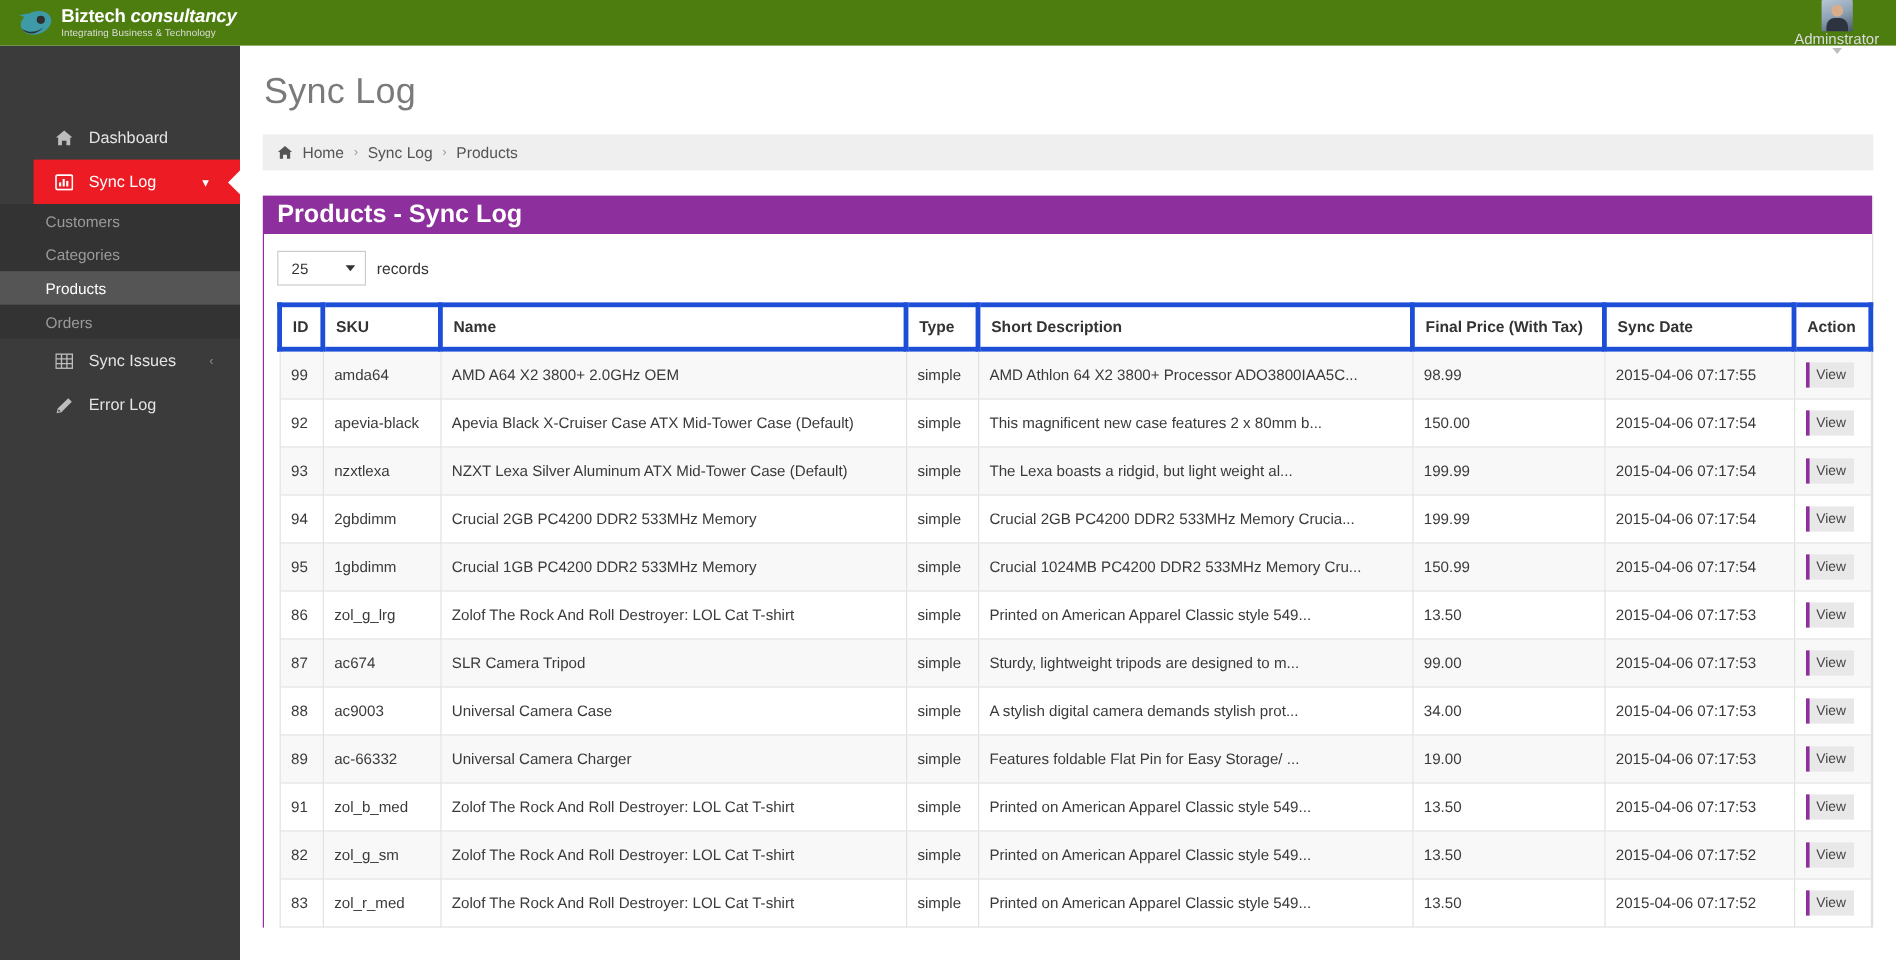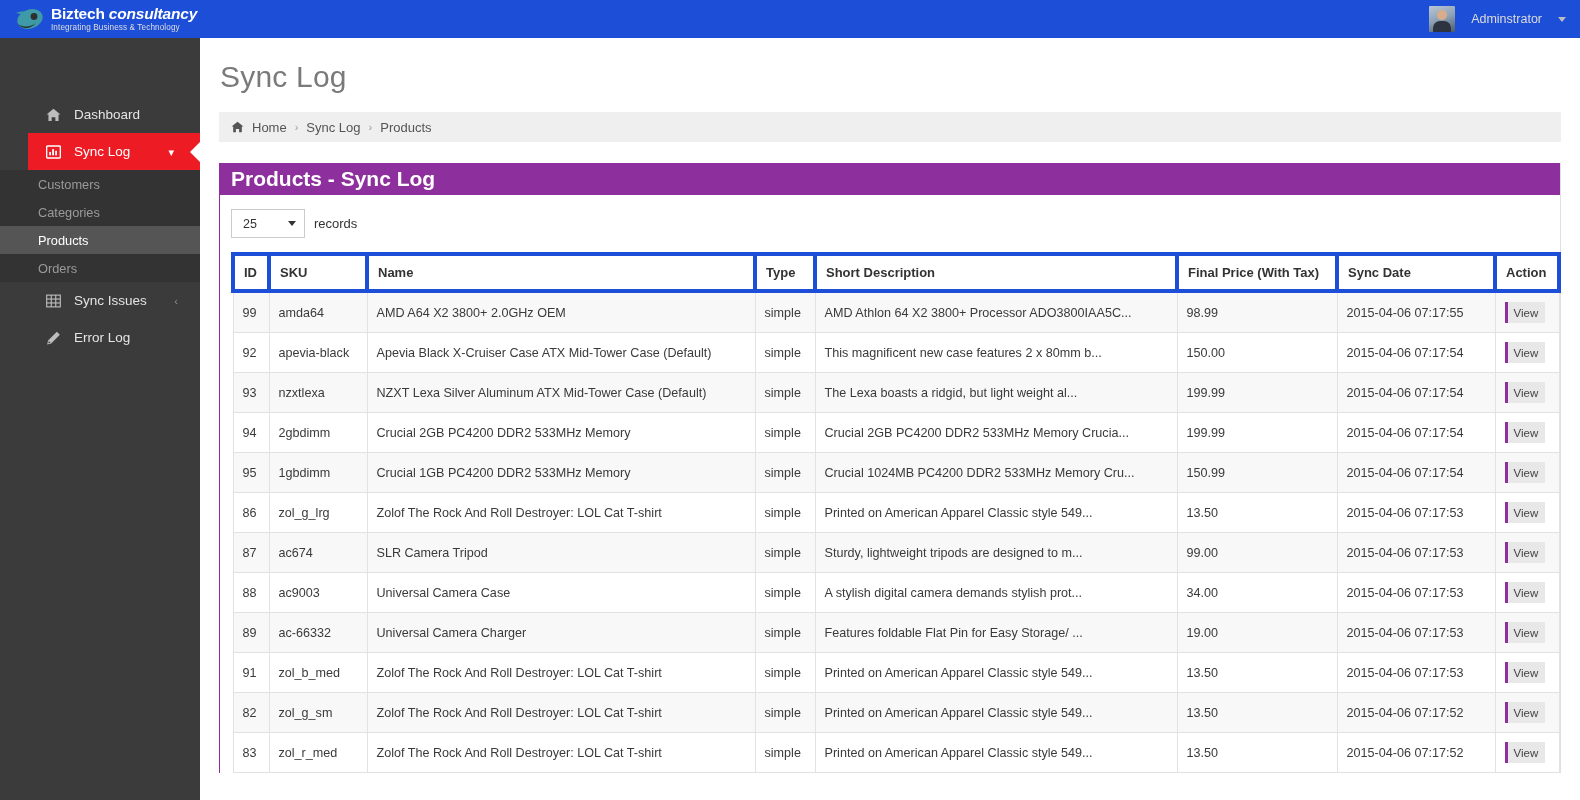--- a/index.html
+++ b/index.html
@@ -8,21 +8,21 @@
     width: 1580px; height: 800px;
     overflow: hidden;
     background: #ffffff;
     font-family: "Liberation Sans", sans-serif;
   }
 
   
   #topbar {
     position: absolute; top: 0; left: 0;
     width: 1580px; height: 38px;
-    background: #1d4ed8;
+    background: #4d7c0f;
     display: flex; align-items: flex-start;
     z-index: 30;
   }
   #logo-block {
     width: 200px; height: 38px;
     display: flex; align-items: center;
     padding-left: 14px;
   }
   #logo-mark { flex: 0 0 auto; margin-right: 7px; }
   #logo-text { line-height: 1; }
@@ -31,22 +31,22 @@
     white-space: nowrap;
   }
   .logo-name .b1 { font-weight: bold; }
   .logo-name .b2 { font-style: italic; font-weight: bold; }
   .logo-tag {
     font-size: 8.2px; color: #dedede; margin-top: 2px;
     white-space: nowrap; letter-spacing: 0.1px;
   }
   #user-menu {
     margin-left: auto; margin-right: 14px;
-    display: flex; align-items: center; gap: 16px;
-    height: 38px; cursor: pointer;
+    display: flex; align-items: center; gap: 0;
+    height: 38px; cursor: pointer; flex-direction: column;
   }
   #avatar {
     width: 26px; height: 26px; border-radius: 1px;
     background: linear-gradient(160deg,#b9c6d4 0%,#8ea2b6 48%,#4a5a6b 100%);
     position: relative; overflow: hidden; flex: 0 0 auto;
   }
   #avatar::before {
     content: ""; position: absolute; left: 8px; top: 4px;
     width: 10px; height: 10px; border-radius: 50%; background: #d8ad8c;
   }

